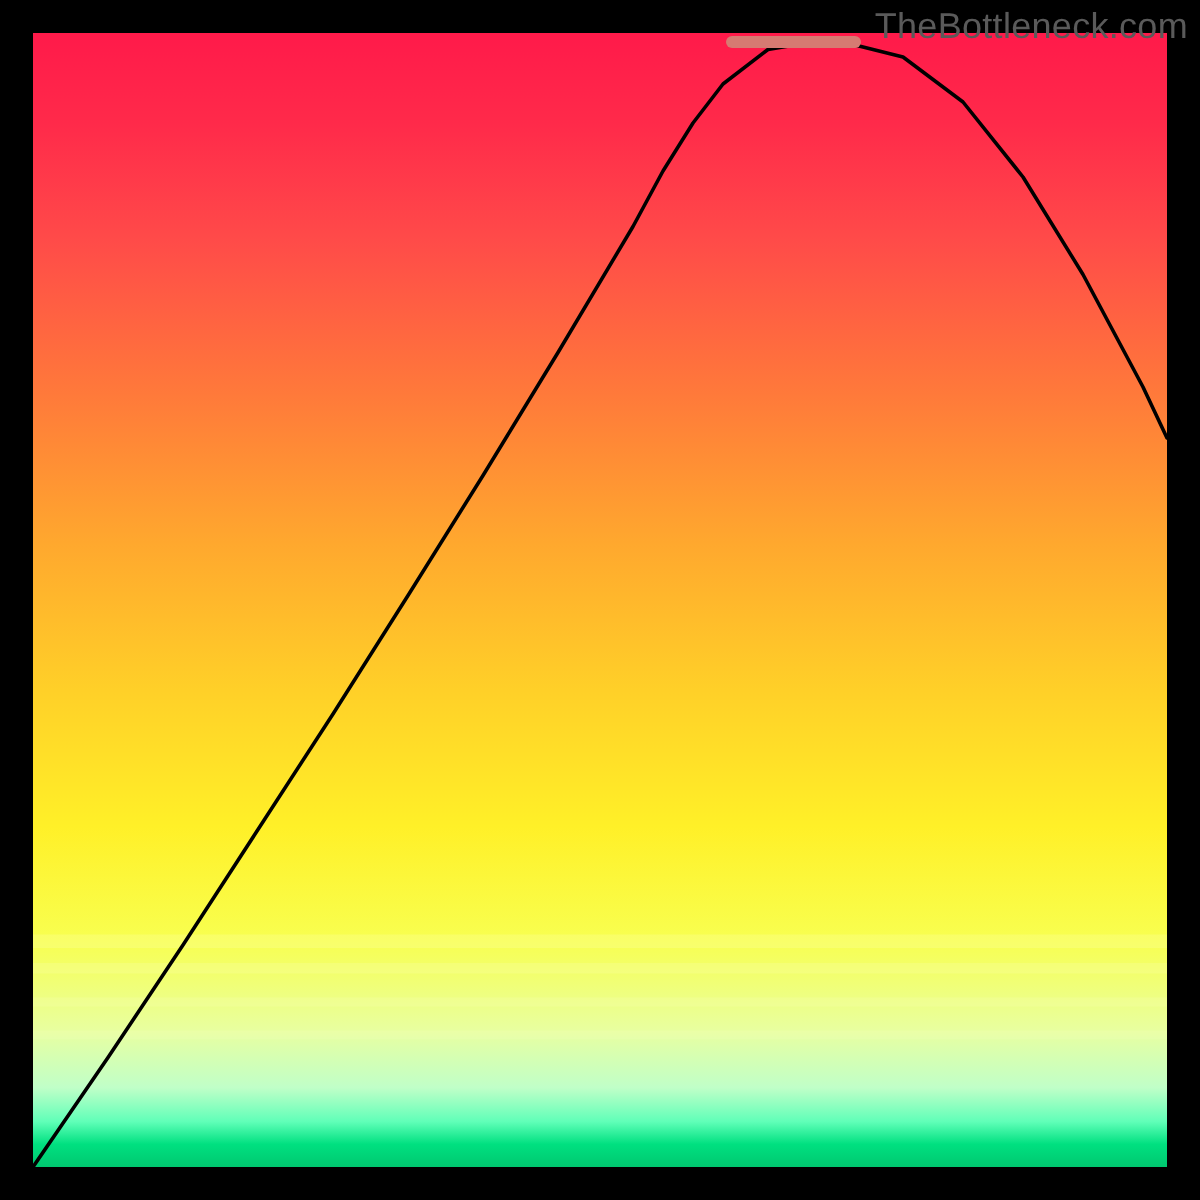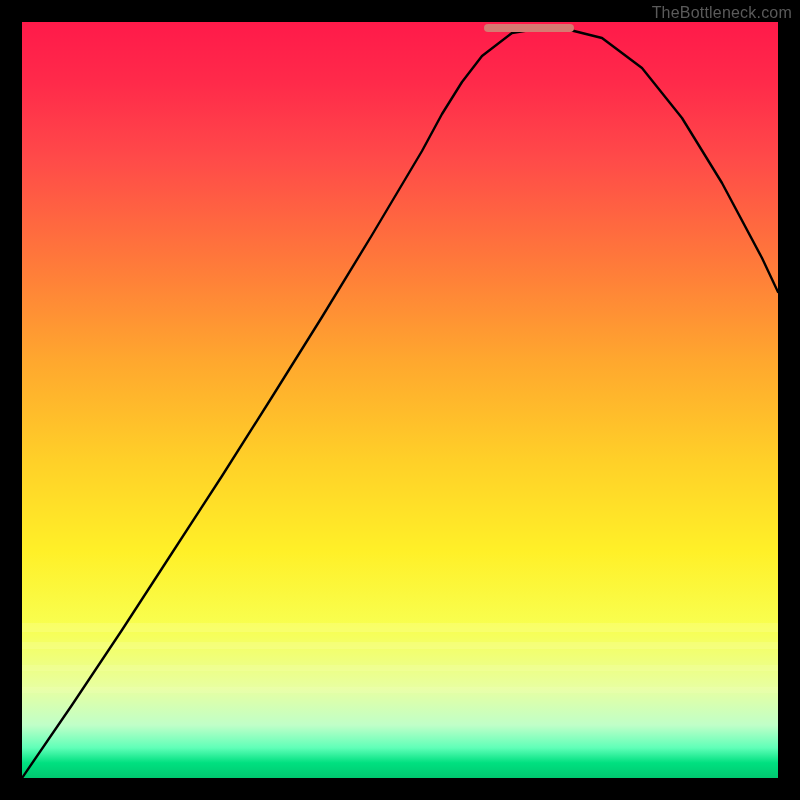--- a/index.html
+++ b/index.html
@@ -43,21 +43,21 @@
     left: 0; top: 0;
     width: 100%;
     height: 100%;
     pointer-events: none;
   }
   .watermark {
     position: absolute;
     top: 4px;
     right: 8px;
     font-family: Arial, Helvetica, sans-serif;
-    font-size: 16px;
+    font-size: 24px;
     color: #5a5a5a;
     letter-spacing: 0.2px;
     user-select: none;
   }
   .trough {
     position: absolute;
     height: 8px;
     background: #d67a72;
     border-radius: 4px;
   }

